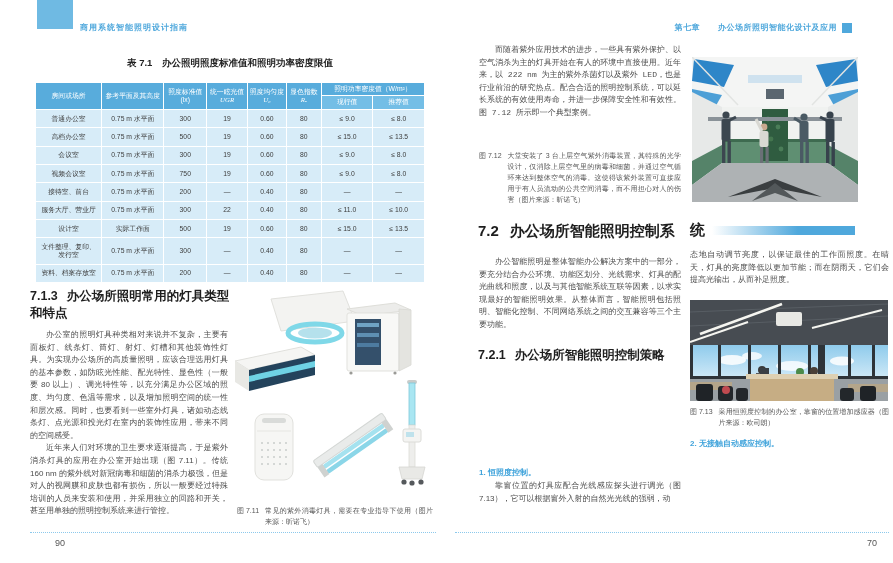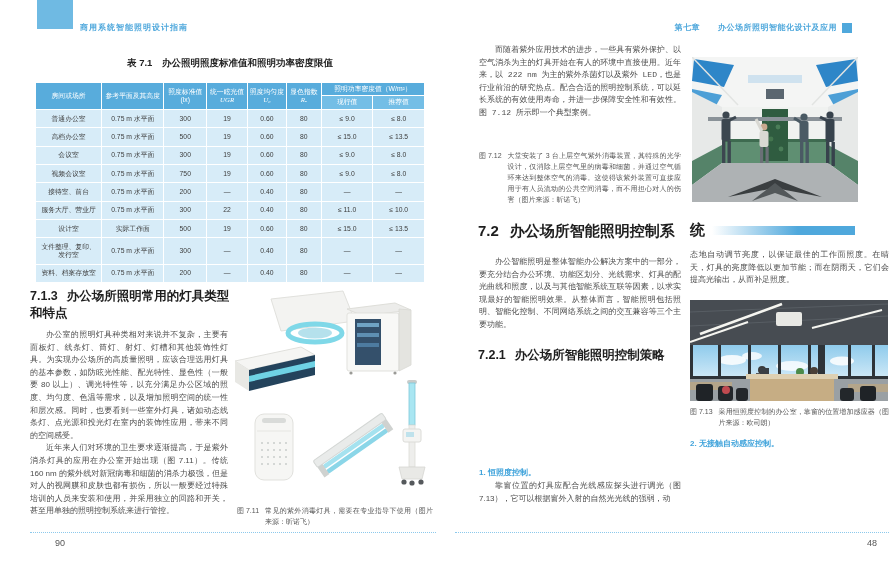--- a/index.html
+++ b/index.html
@@ -448,15 +448,15 @@
 
   <div class="abs caption" style="left:690px;top:406px;width:199px;">
     <span class="fig-label">图 7.13</span>
     <span class="fig-text">采用恒照度控制的办公室，靠窗的位置增加感应器（图片来源：欧司朗）</span>
   </div>
 
   <div class="abs sub-blue" style="left:690px;top:438px;">2. 无接触自动感应控制。</div>
 
 
   <div class="abs dotted-rule" style="left:455px;top:532px;width:434px;"></div>
-  <div class="abs page-no" style="left:846px;top:538px;">48</div>
+  <div class="abs page-no" style="left:846px;top:538px;">70</div>
 
 </div>
 
 </body></html>

